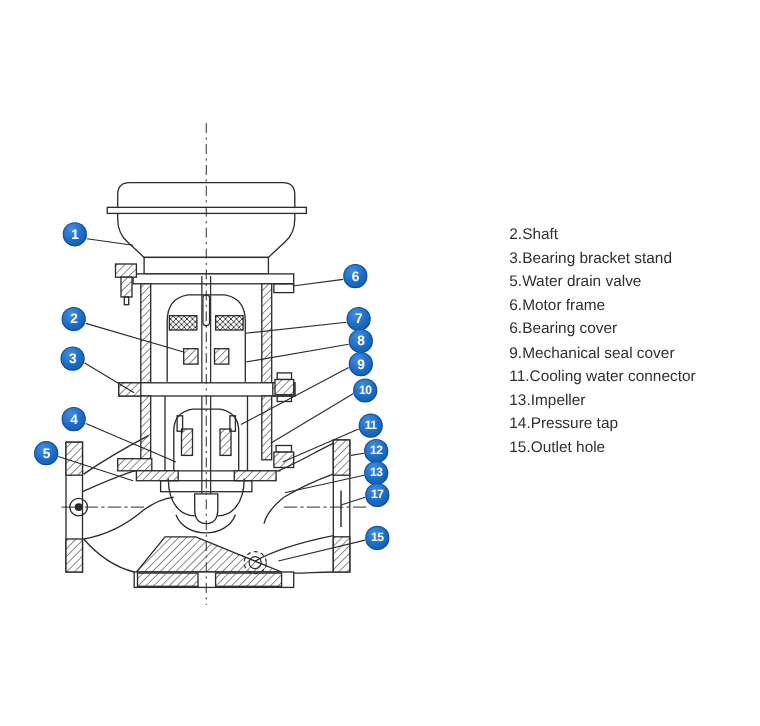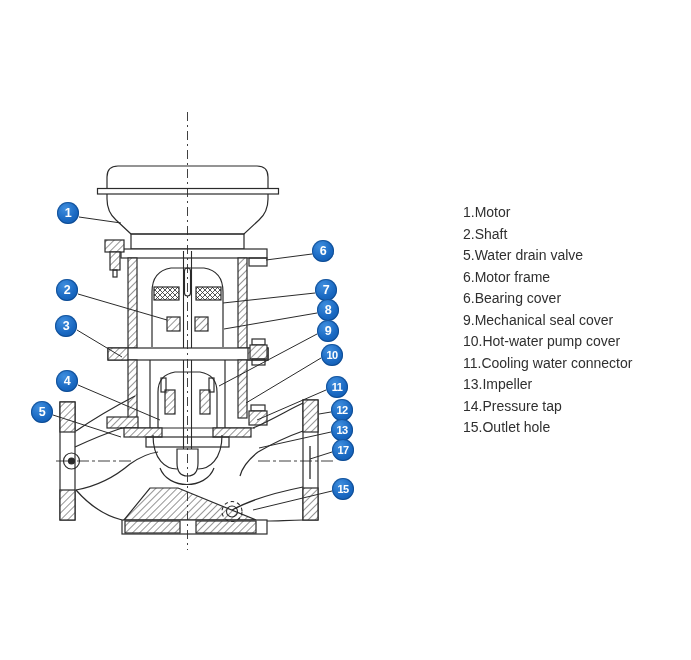--- a/index.html
+++ b/index.html
@@ -208,26 +208,25 @@
   <div class="badge" style="left:328px;top:310px">8</div>
   <div class="badge" style="left:328px;top:331px">9</div>
   <div class="badge d2" style="left:332px;top:355px">10</div>
   <div class="badge d2" style="left:337px;top:387px">11</div>
   <div class="badge d2" style="left:342px;top:410px">12</div>
   <div class="badge d2" style="left:342px;top:430px">13</div>
   <div class="badge d2" style="left:343px;top:450px">17</div>
   <div class="badge d2" style="left:343px;top:489px">15</div>
 
   <div class="legend">
-    <div class="legend-item">1.Motor</div>
     <div class="legend-item">2.Shaft</div>
+    <div class="legend-item">3.Bearing bracket stand</div>
     <div class="legend-item">5.Water drain valve</div>
     <div class="legend-item">6.Motor frame</div>
     <div class="legend-item">6.Bearing cover</div>
     <div class="legend-item">9.Mechanical seal cover</div>
-    <div class="legend-item">10.Hot-water pump cover</div>
     <div class="legend-item">11.Cooling water connector</div>
     <div class="legend-item">13.Impeller</div>
     <div class="legend-item">14.Pressure tap</div>
     <div class="legend-item">15.Outlet hole</div>
   </div>
 
 </div>
 
 </body></html>

